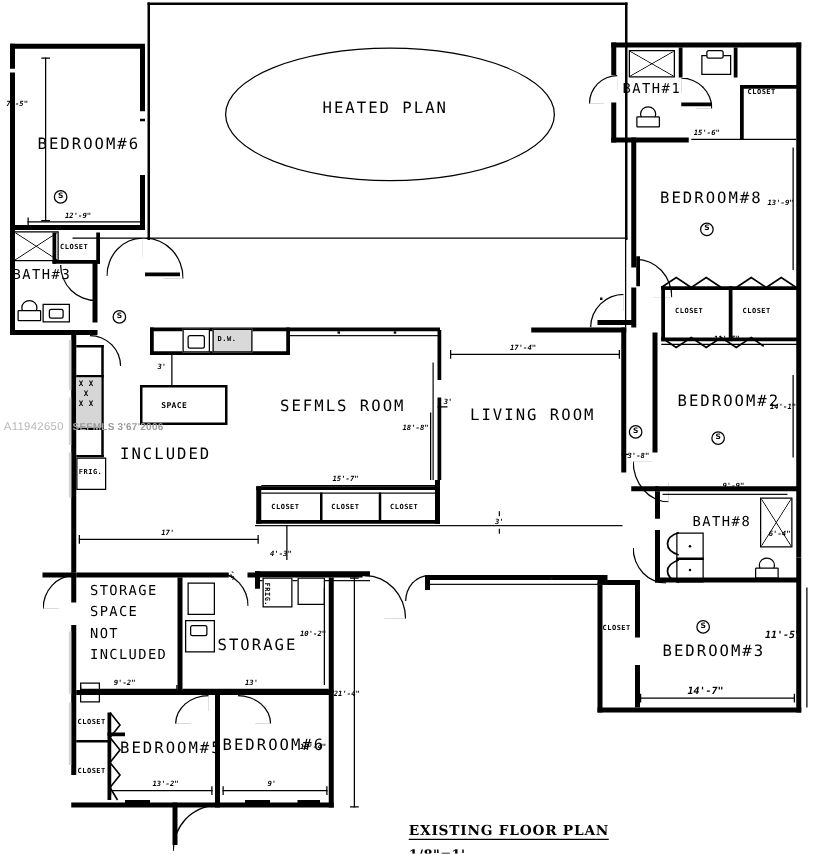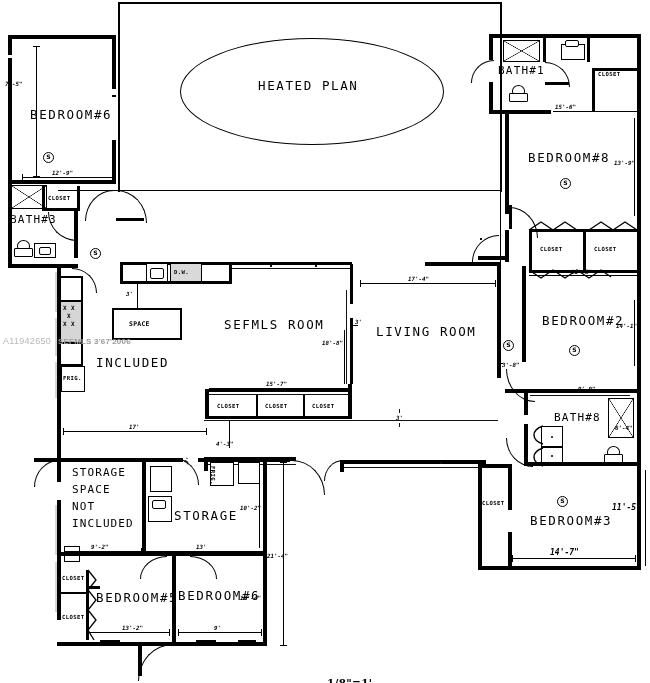--- a/index.html
+++ b/index.html
@@ -415,17 +415,17 @@
   <div class="w" style="left:138px;top:642px;width:4px;height:34px;"></div>
 
   <div class="w" style="left:100px;top:640px;width:20px;height:5px;"></div>
   <div class="w" style="left:196px;top:640px;width:20px;height:5px;"></div>
   <div class="w" style="left:238px;top:640px;width:18px;height:5px;"></div>
 
   <div id="watermark" style="left:3px;top:336px;">A11942650</div>
   <div id="watermark2" style="left:58px;top:337px;">SEFMLS 3'67'2006</div>
 
   <div id="title-block" style="left:327px;top:653px;">
-    <br>
+    <div class="t1">EXISTING FLOOR PLAN</div><br>
     <div class="t2">1/8"=1'</div>
   </div>
 
 </div>
 
 </body></html>

